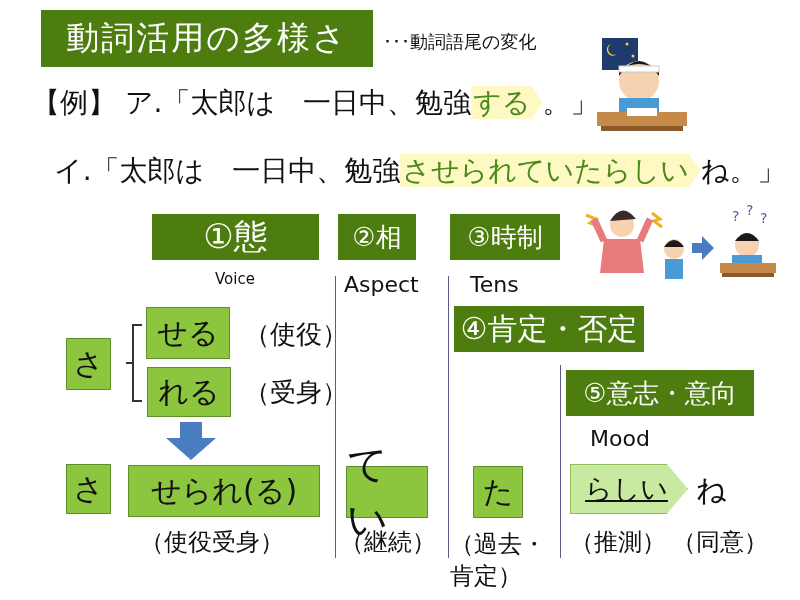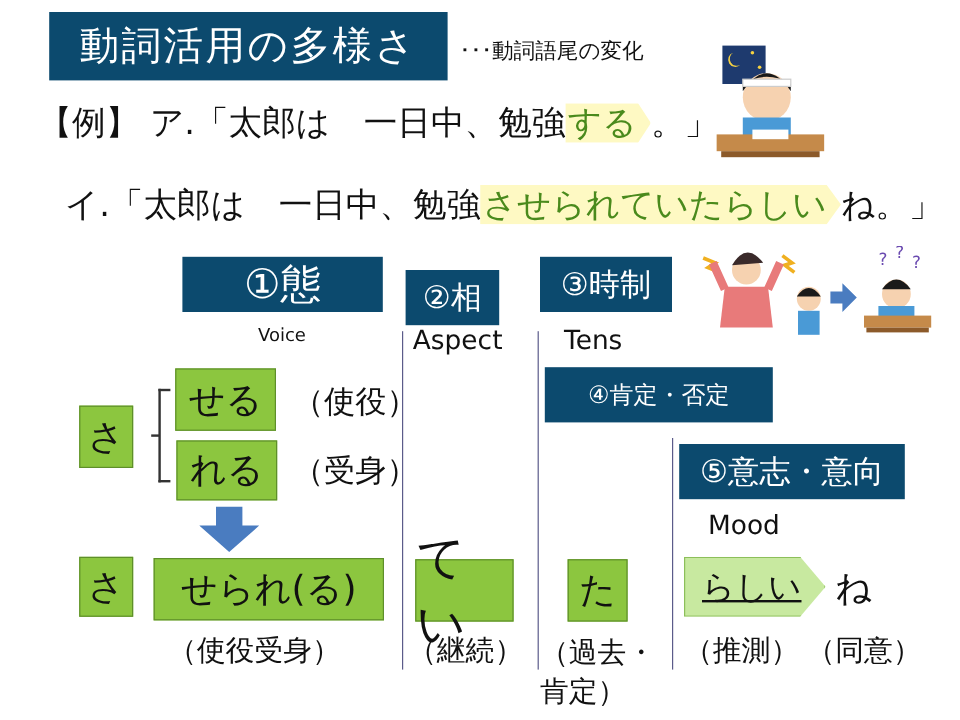--- a/index.html
+++ b/index.html
@@ -1,19 +1,19 @@
 <!DOCTYPE html>
 <html><head>
 <meta charset="utf-8">
 <style>
   * { margin:0; padding:0; box-sizing:border-box; }
   body { width:800px; height:600px; background:#ffffff; position:relative; overflow:hidden;
          font-family:"DejaVu Sans", sans-serif; color:#111; }
   .abs { position:absolute; }
-  .blk { background:#0c4a6e; color:#fff; display:flex; align-items:center; justify-content:center; }
+  .blk { background:#4d7c0f; color:#fff; display:flex; align-items:center; justify-content:center; }
   .green { background:#8cc63f; border:1px solid #5e8f2a; display:flex; align-items:center; justify-content:center; color:#111; }
   .hl { background:#fef9c3; color:#4a8a1c; }
   .vline { position:absolute; width:1px; background:#5b5b8a; }
   .t { position:absolute; white-space:nowrap; }
 </style>
 </head>
 <body>
 
 <div class="abs blk" style="left:41px;top:10px;width:332px;height:57px;font-size:33px;letter-spacing:2px;">
   <span>動詞活用の多様さ</span>
@@ -41,27 +41,27 @@
   <span>ア.「太郎は　一日中、勉強</span><span class="hl" style="padding:0 12px 0 2px;clip-path:polygon(0 0,85% 0,100% 50%,85% 100%,0 100%);">する</span><span>。」</span>
 </div>
 
 <div class="t" style="left:54px;top:152px;font-size:28px;">
   <span>イ.「太郎は　一日中、勉強</span><span class="hl" style="padding:0 12px 0 2px;clip-path:polygon(0 0,96% 0,100% 50%,96% 100%,0 100%);">させられていたらしい</span><span>ね。」</span>
 </div>
 
 <div class="abs blk" style="left:152px;top:214px;width:167px;height:46px;font-size:34px;">
   <span>①態</span>
   </div>
-<div class="abs blk" style="left:338px;top:225px;width:78px;height:46px;font-size:26px;">
+<div class="abs blk" style="left:338px;top:214px;width:78px;height:46px;font-size:26px;">
   <span>②相</span>
   </div>
 <div class="abs blk" style="left:450px;top:214px;width:110px;height:46px;font-size:26px;">
   <span>③時制</span>
   </div>
-<div class="abs blk" style="left:454px;top:306px;width:190px;height:46px;font-size:20px;">
+<div class="abs blk" style="left:454px;top:306px;width:190px;height:46px;font-size:30px;">
   <span>④肯定・否定</span>
   </div>
 <div class="abs blk" style="left:566px;top:370px;width:188px;height:46px;font-size:26px;">
   <span>⑤意志・意向</span>
   </div>
 
 <div class="abs" style="left:582px;top:205px;width:210px;height:80px;">
   <svg width="210" height="80" viewBox="0 0 210 80">
     <path d="M4 10 l10 4 -6 4 10 4" stroke="#f0b020" stroke-width="3" fill="none"></path>
     <path d="M70 8 l8 6 -6 2 8 6" stroke="#f0b020" stroke-width="3" fill="none"></path>

